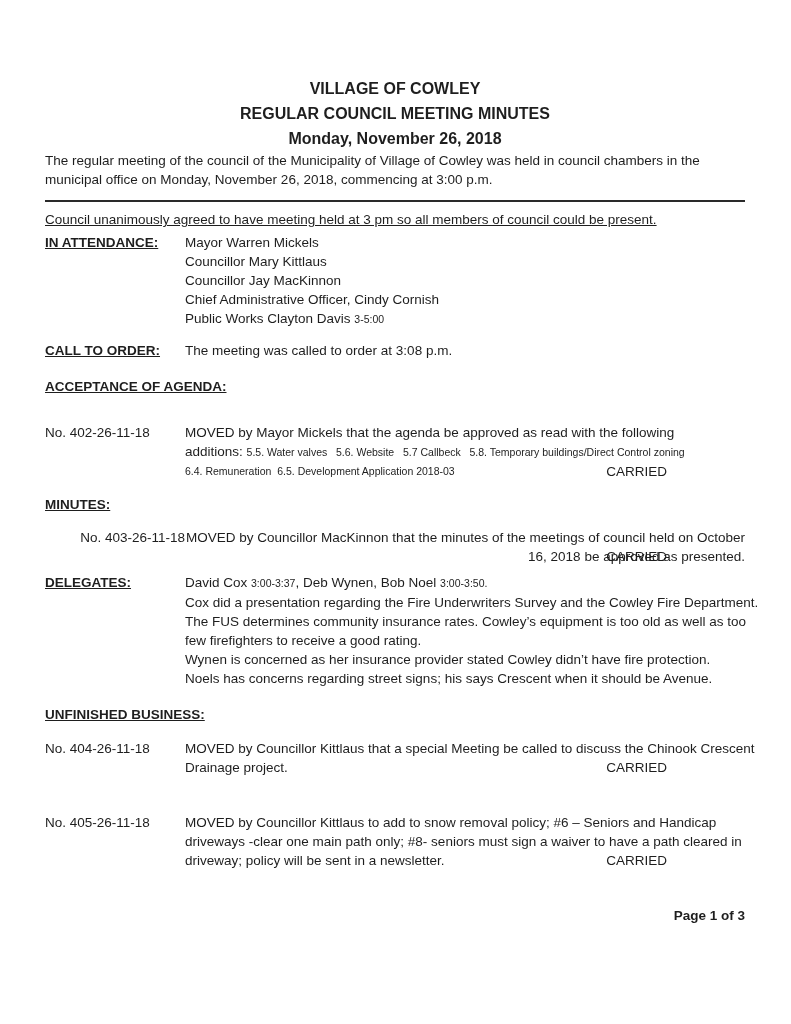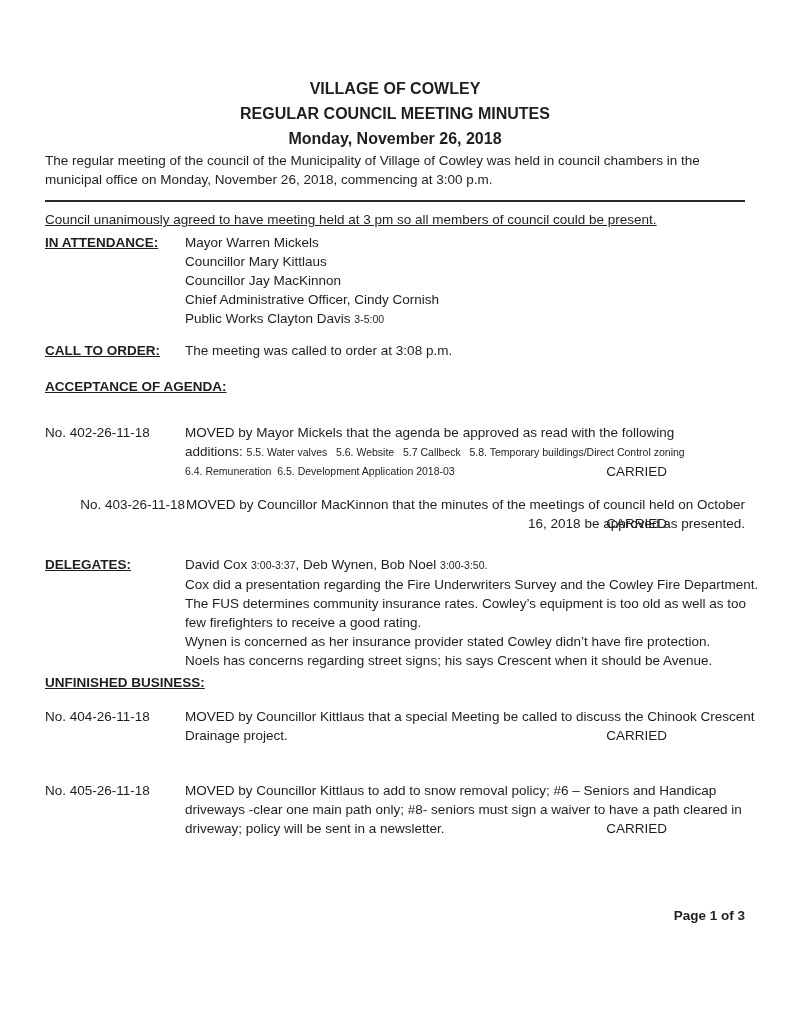--- a/index.html
+++ b/index.html
@@ -31,22 +31,22 @@
 
   .small { font-size: 10.5px; white-space: pre-wrap; }
   .carried { position: absolute; right: 78px; bottom: 0; }
 
   .attendance-row { margin-top: 4px; }
   .call-row { margin-top: 12px; }
   .agenda-heading { margin-top: 17px; }
   .motion-402 { margin-top: 27px; }
   .minutes-heading { margin-top: 14px; }
   .motion-403 { margin-top: 14px; text-align: right; }
-  .delegates-row { margin-top: 22px; }
-  .unfinished-heading { margin-top: 3px; }
+  .delegates-row { margin-top: 7px; }
+  .unfinished-heading { margin-top: 17px; }
   .motion-404 { margin-top: 15px; }
   .motion-405 { margin-top: 36px; }
 
   .footer { position: absolute; right: 0; top: 830px; font-weight: bold; }
 </style>
 </head>
 <body>
 
 <div class="page">
   <div class="content">
@@ -87,20 +87,21 @@
     <div class="row motion-402">
       <div class="label">No. 402-26-11-18</div>
       <div class="body">
         <div class="line">MOVED by Mayor Mickels that the agenda be approved as read with the following</div>
         <div class="line"><span>additions: </span><span class="small">5.5. Water valves   5.6. Website   5.7 Callbeck   5.8. Temporary buildings/Direct Control zoning</span></div>
         <div class="line small">6.4. Remuneration  6.5. Development Application 2018-03</div>
         <span class="carried">CARRIED</span>
       </div>
     </div>
 
+    <div class="heading minutes-heading">MINUTES:</div>
 
     <div class="row motion-403">
       <div class="label">No. 403-26-11-18</div>
       <div class="body">
         <div class="line">MOVED by Councillor MacKinnon that the minutes of the meetings of council held on October</div>
         <div class="line">16, 2018 be approved as presented.</div>
         <span class="carried">CARRIED</span>
       </div>
     </div>
 

